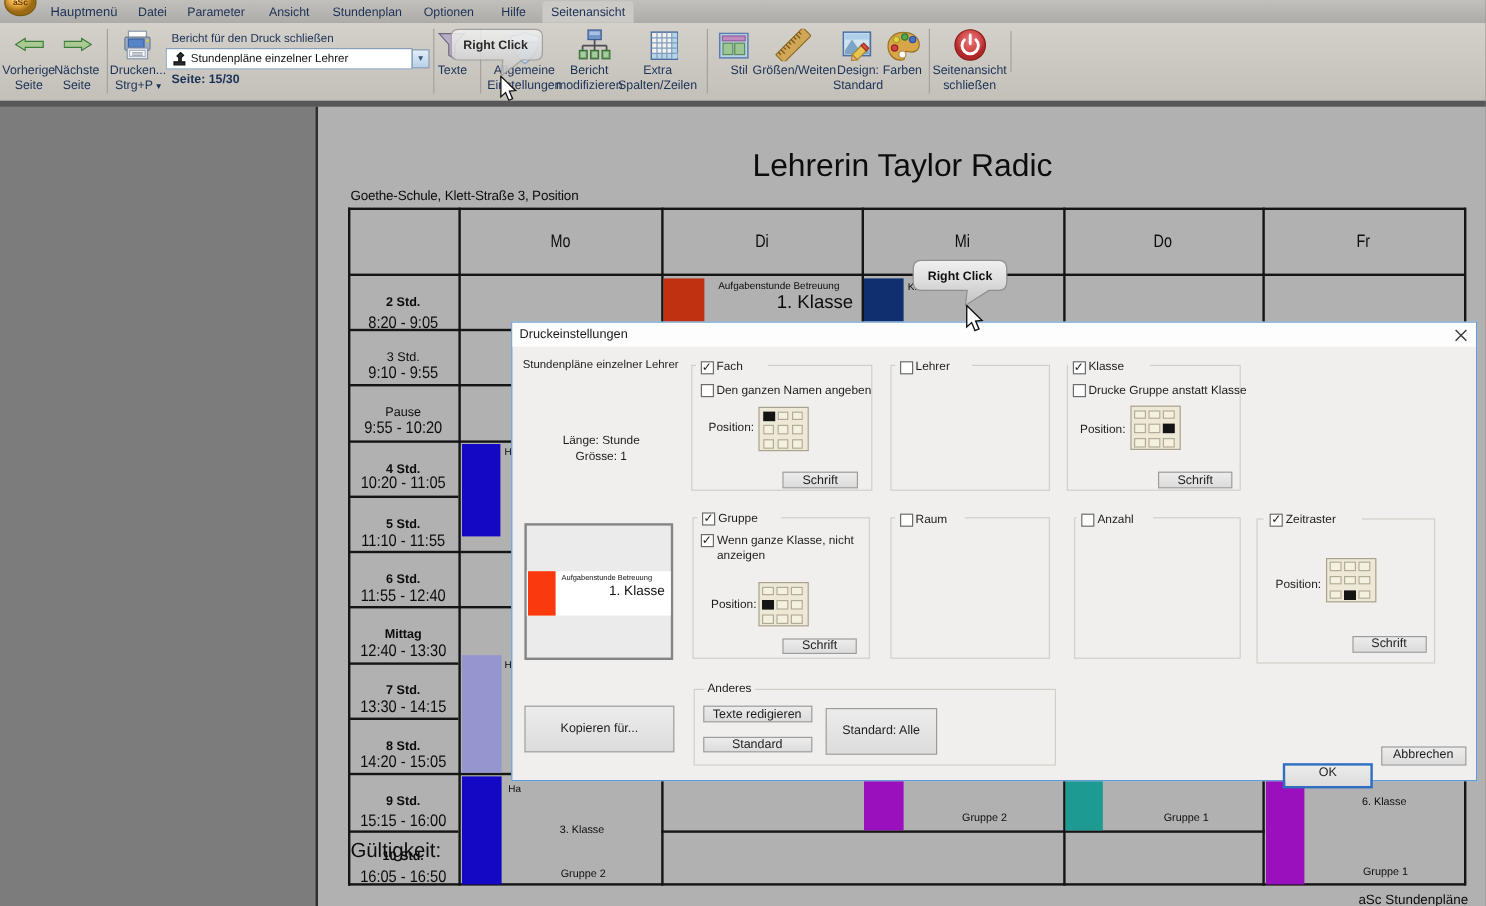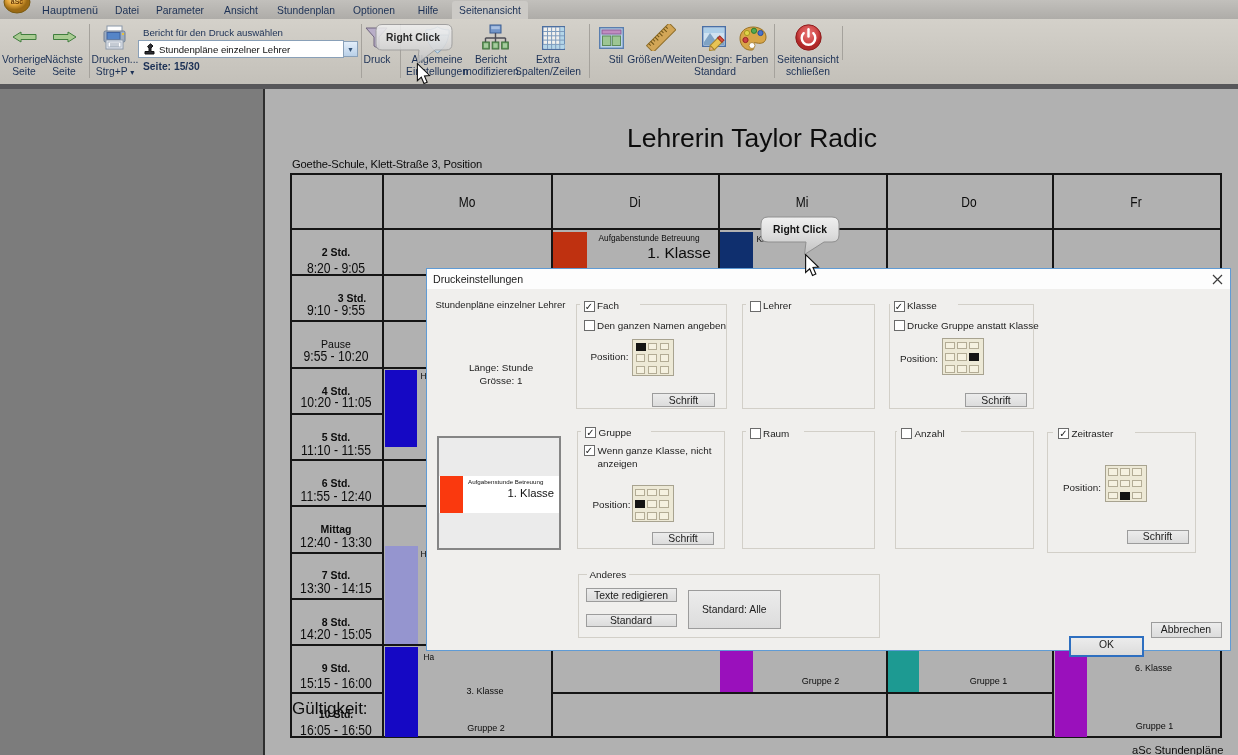--- a/index.html
+++ b/index.html
@@ -62,33 +62,33 @@
 <rect x="2" y="6" width="21" height="11" rx="1.5" fill="#9eadc0" stroke="#6e7d92"></rect>
 <rect x="5" y="7.5" width="13" height="7" fill="#5585c8" stroke="#3e62a0"></rect>
 <rect x="20" y="8" width="2" height="2" fill="#e8c33c"></rect>
 <rect x="4" y="15" width="17" height="9" fill="#e8ecf2" stroke="#8a97a8"></rect>
 <rect x="6" y="17" width="13" height="5" fill="#fff" stroke="#aab4c2"></rect>
 <line x1="8" y1="19" x2="17" y2="19" stroke="#8a97a8"></line>
     <line x1="8" y1="21" x2="17" y2="21" stroke="#8a97a8"></line>
 </svg>
 <div class="a nv ct" style="left:115px;top:54px">Drucken...<br>Strg+P <span style="font-size:8px">▾</span></div>
 
-<div class="a nv" style="left:143px;top:27px;text-align:left;font-size:9.7px">Bericht für den Druck auswählen</div>
+<div class="a nv" style="left:143px;top:27px;text-align:left;font-size:9.7px">Bericht für den Druck schließen</div>
 <div class="a" style="left:138px;top:40px;width:206px;height:18px;background:#fff;border:1px solid #89a0b8"></div>
 <svg class="a" style="left:143px;top:42.5px" width="13" height="13" viewBox="0 0 13 13">
     <path d="M2 11 L11 11 L11 8.5 L8 8.5 L8 5 L10 3 L7.5 0.8 L4.5 3.6 L6 5 L6 8.5 L2 8.5 Z" fill="#2c2c34" stroke="#111"></path>
   </svg>
 <div class="a" style="left:159px;top:43.5px;font-size:9.6px;color:#111;white-space:nowrap">Stundenpläne einzelner Lehrer</div>
 <div class="a" style="left:343px;top:41px;width:15px;height:16px;background:linear-gradient(#e3eefa,#b9d0e8);border:1px solid #89a0b8;font-size:7px;color:#35557a;text-align:center;line-height:15px">▼</div>
 <div class="a nv" style="left:143px;top:61px;font-weight:bold;text-align:left">Seite: 15/30</div>
 
 <svg class="a" style="left:365px;top:27px" width="23" height="25" viewBox="0 0 23 25">
     <path d="M1 1 L22 1 L14 10 L14 22 L9 19 L9 10 Z" fill="#b9aec8" stroke="#70657f"></path>
   </svg>
-<div class="a nv ct" style="left:377px;top:54px">Druck</div>
+<div class="a nv ct" style="left:377px;top:54px">Texte</div>
 
 <svg class="a" style="left:424px;top:26px" width="27" height="28" viewBox="0 0 27 28">
     <path d="M13.5 1 C17 3 21 4 25 4 C25 14 21 22 13.5 27 C6 22 2 14 2 4 C6 4 10 3 13.5 1 Z" fill="#cadeee" stroke="#7fa0bd"></path>
     <path d="M13.5 1 C17 3 21 4 25 4 L25 9 L2 9 L2 4 C6 4 10 3 13.5 1 Z" fill="#e6f0f8" stroke="#7fa0bd"></path>
   </svg>
 <div class="a nv ct" style="left:437px;top:54px">Allgemeine<br>Einstellungen</div>
 
 <svg class="a" style="left:482px;top:24px" width="27" height="26" viewBox="0 0 27 26">
     <rect x="8" y="1" width="11" height="8" fill="#7295c8" stroke="#3c5e92"></rect>
     <rect x="9.2" y="2.2" width="8.6" height="3" fill="#a9c0e2"></rect>
@@ -220,21 +220,21 @@
 <div class="a ln" style="left:551px;top:692.2px;width:503px;height:2px"></div>
 
 <div class="a tt" style="left:467px;top:192.5px;font-size:15px;color:#0c0c0c;transform:translateX(-50%) scaleX(0.8)">Mo</div>
 <div class="a tt" style="left:635px;top:192.5px;font-size:15px;color:#0c0c0c;transform:translateX(-50%) scaleX(0.8)">Di</div>
 <div class="a tt" style="left:802px;top:192.5px;font-size:15px;color:#0c0c0c;transform:translateX(-50%) scaleX(0.8)">Mi</div>
 <div class="a tt" style="left:969px;top:192.5px;font-size:15px;color:#0c0c0c;transform:translateX(-50%) scaleX(0.8)">Do</div>
 <div class="a tt" style="left:1136px;top:192.5px;font-size:15px;color:#0c0c0c;transform:translateX(-50%) scaleX(0.8)">Fr</div>
 
 <div class="a ct tt" style="left:336px;top:245.8px;font-size:10.5px;font-weight:bold;color:#0c0c0c">2 Std.</div>
 <div class="a tt" style="left:336px;top:259.5px;font-size:14px;color:#0c0c0c;transform:translateX(-50%) scaleX(0.87)">8:20 - 9:05</div>
-<div class="a ct tt" style="left:352px;top:292.0px;font-size:10.5px;font-weight:bold;color:#0c0c0c">3 Std.</div>
+<div class="a ct tt" style="left:336px;top:292.0px;font-size:10.5px;font-weight:normal;color:#0c0c0c">3 Std.</div>
 <div class="a tt" style="left:336px;top:301.8px;font-size:14px;color:#0c0c0c;transform:translateX(-50%) scaleX(0.87)">9:10 - 9:55</div>
 <div class="a ct tt" style="left:336px;top:338.2px;font-size:10.5px;font-weight:normal;color:#0c0c0c">Pause</div>
 <div class="a tt" style="left:336px;top:348.4px;font-size:14px;color:#0c0c0c;transform:translateX(-50%) scaleX(0.87)">9:55 - 10:20</div>
 <div class="a ct tt" style="left:336px;top:384.5px;font-size:10.5px;font-weight:bold;color:#0c0c0c">4 Std.</div>
 <div class="a tt" style="left:336px;top:394.3px;font-size:14px;color:#0c0c0c;transform:translateX(-50%) scaleX(0.87)">10:20 - 11:05</div>
 <div class="a ct tt" style="left:336px;top:430.7px;font-size:10.5px;font-weight:bold;color:#0c0c0c">5 Std.</div>
 <div class="a tt" style="left:336px;top:441.5px;font-size:14px;color:#0c0c0c;transform:translateX(-50%) scaleX(0.87)">11:10 - 11:55</div>
 <div class="a ct tt" style="left:336px;top:476.9px;font-size:10.5px;font-weight:bold;color:#0c0c0c">6 Std.</div>
 <div class="a tt" style="left:336px;top:487.7px;font-size:14px;color:#0c0c0c;transform:translateX(-50%) scaleX(0.87)">11:55 - 12:40</div>
 <div class="a ct tt" style="left:336px;top:523.1px;font-size:10.5px;font-weight:bold;color:#0c0c0c">Mittag</div>
@@ -281,20 +281,21 @@
 
 <div class="a ct dl" style="left:73.5px;top:29.5px;font-size:9.5px">Stundenpläne einzelner Lehrer</div>
 <div class="a ct dl" style="left:74px;top:93px">Länge: Stunde</div>
 <div class="a ct dl" style="left:74px;top:105.5px">Grösse: 1</div>
 <div class="a" style="left:10px;top:167px;width:124px;height:114px;background:#ebebeb;border:2px solid #858585">
   <div class="a" style="left:0;top:37.5px;width:120px;height:37.5px;background:#fff"></div>
   <div class="a" style="left:1px;top:37.5px;width:23px;height:37px;background:#fa390e"></div>
   <div class="a tt" style="left:29px;top:40px;font-size:6.2px;color:#111">Aufgabenstunde Betreuung</div>
   <div class="a tt" style="left:0;top:49px;width:115px;text-align:right;font-size:11.3px;color:#111">1. Klasse</div>
 </div>
+<div class="a btn" style="left:10px;top:319px;width:125px;height:39px;line-height:37px">Kopieren für...</div>
 
 <div class="a gb" style="left:148.5px;top:35px;width:151.5px;height:105px"></div>
 <div class="a gb" style="left:314.5px;top:35px;width:133.5px;height:105px"></div>
 <div class="a gb" style="left:462px;top:35px;width:145px;height:105px"></div>
 <div class="a gb" style="left:149.5px;top:161.5px;width:148.5px;height:118.5px"></div>
 <div class="a gb" style="left:314.5px;top:161.5px;width:133.5px;height:118.5px"></div>
 <div class="a gb" style="left:468px;top:161.5px;width:139px;height:118.5px"></div>
 <div class="a gb" style="left:620px;top:163px;width:148.5px;height:121px"></div>
 <div class="a gb" style="left:150.5px;top:305px;width:302px;height:63.5px"></div>
 

